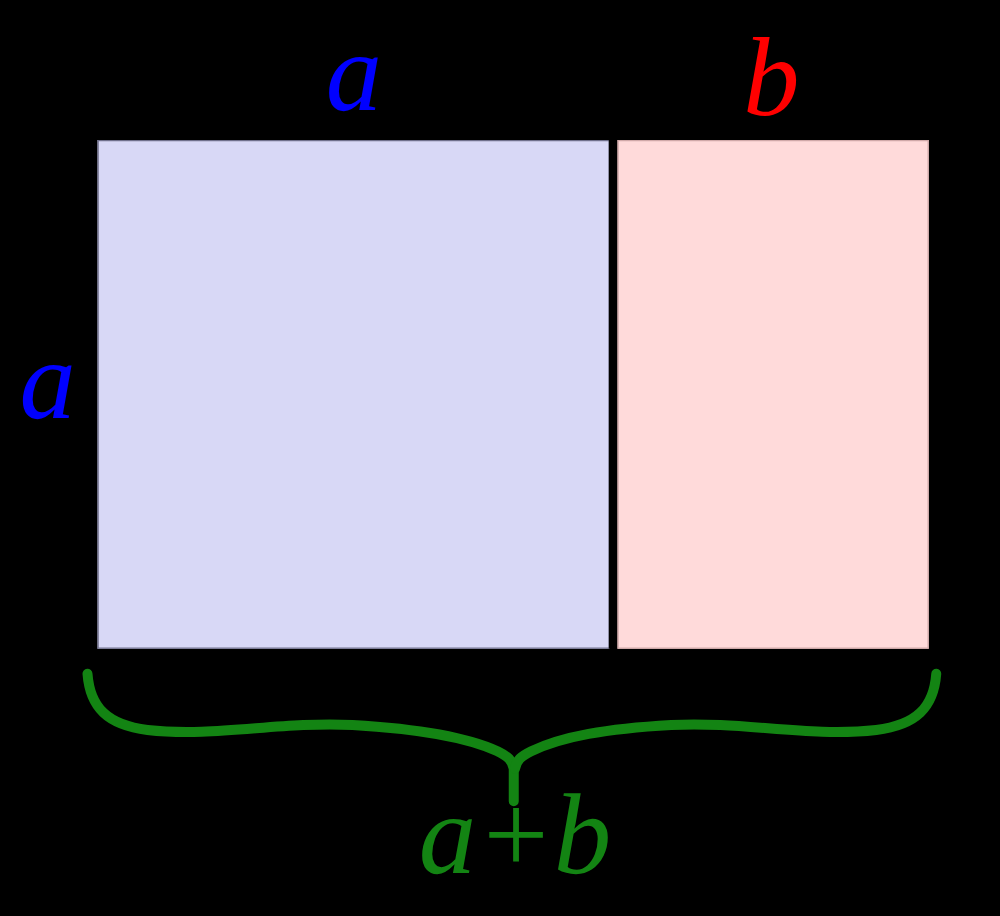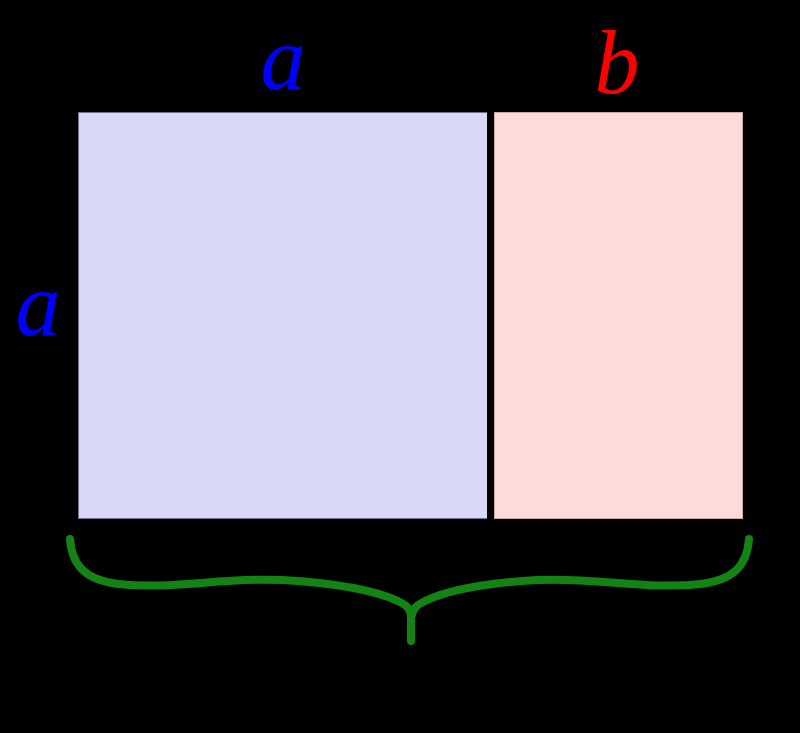--- a/index.html
+++ b/index.html
@@ -95,19 +95,20 @@
   <div class="divider" style="background-color: rgb(0, 0, 0);"></div>
 
   <div class="region region-b" style="background-color: rgb(255, 218, 218); border-color: rgb(208, 168, 168);"></div>
 
   <div class="math-label lbl-top-a" style="color: rgb(0, 0, 255);">a</div>
 
   <div class="math-label lbl-top-b" style="color: rgb(255, 0, 0);">b</div>
 
   <div class="math-label lbl-left-a" style="color: rgb(0, 0, 255);">a</div>
 
+  <div class="math-label lbl-total" style="color: rgb(19, 132, 19);">a+b</div>
 
   <svg class="brace-svg" viewBox="0 0 800 733" xmlns="http://www.w3.org/2000/svg">
     <path class="brace-path" d="M 70 539 C 72 566 86 580 118 584 C 172 590 224 577 282 580 C 334 583 372 589 398 601 C 406 605 410 608 411 615 L 411 641" style="stroke: rgb(19, 132, 19);"></path>
     <path class="brace-path" d="M 749 539 C 747 566 733 580 701 584 C 647 590 595 577 537 580 C 485 583 450 589 425 601 C 417 605 413 608 412 615" style="stroke: rgb(19, 132, 19);"></path>
   </svg>
 
 </div>
 
 </body></html>

